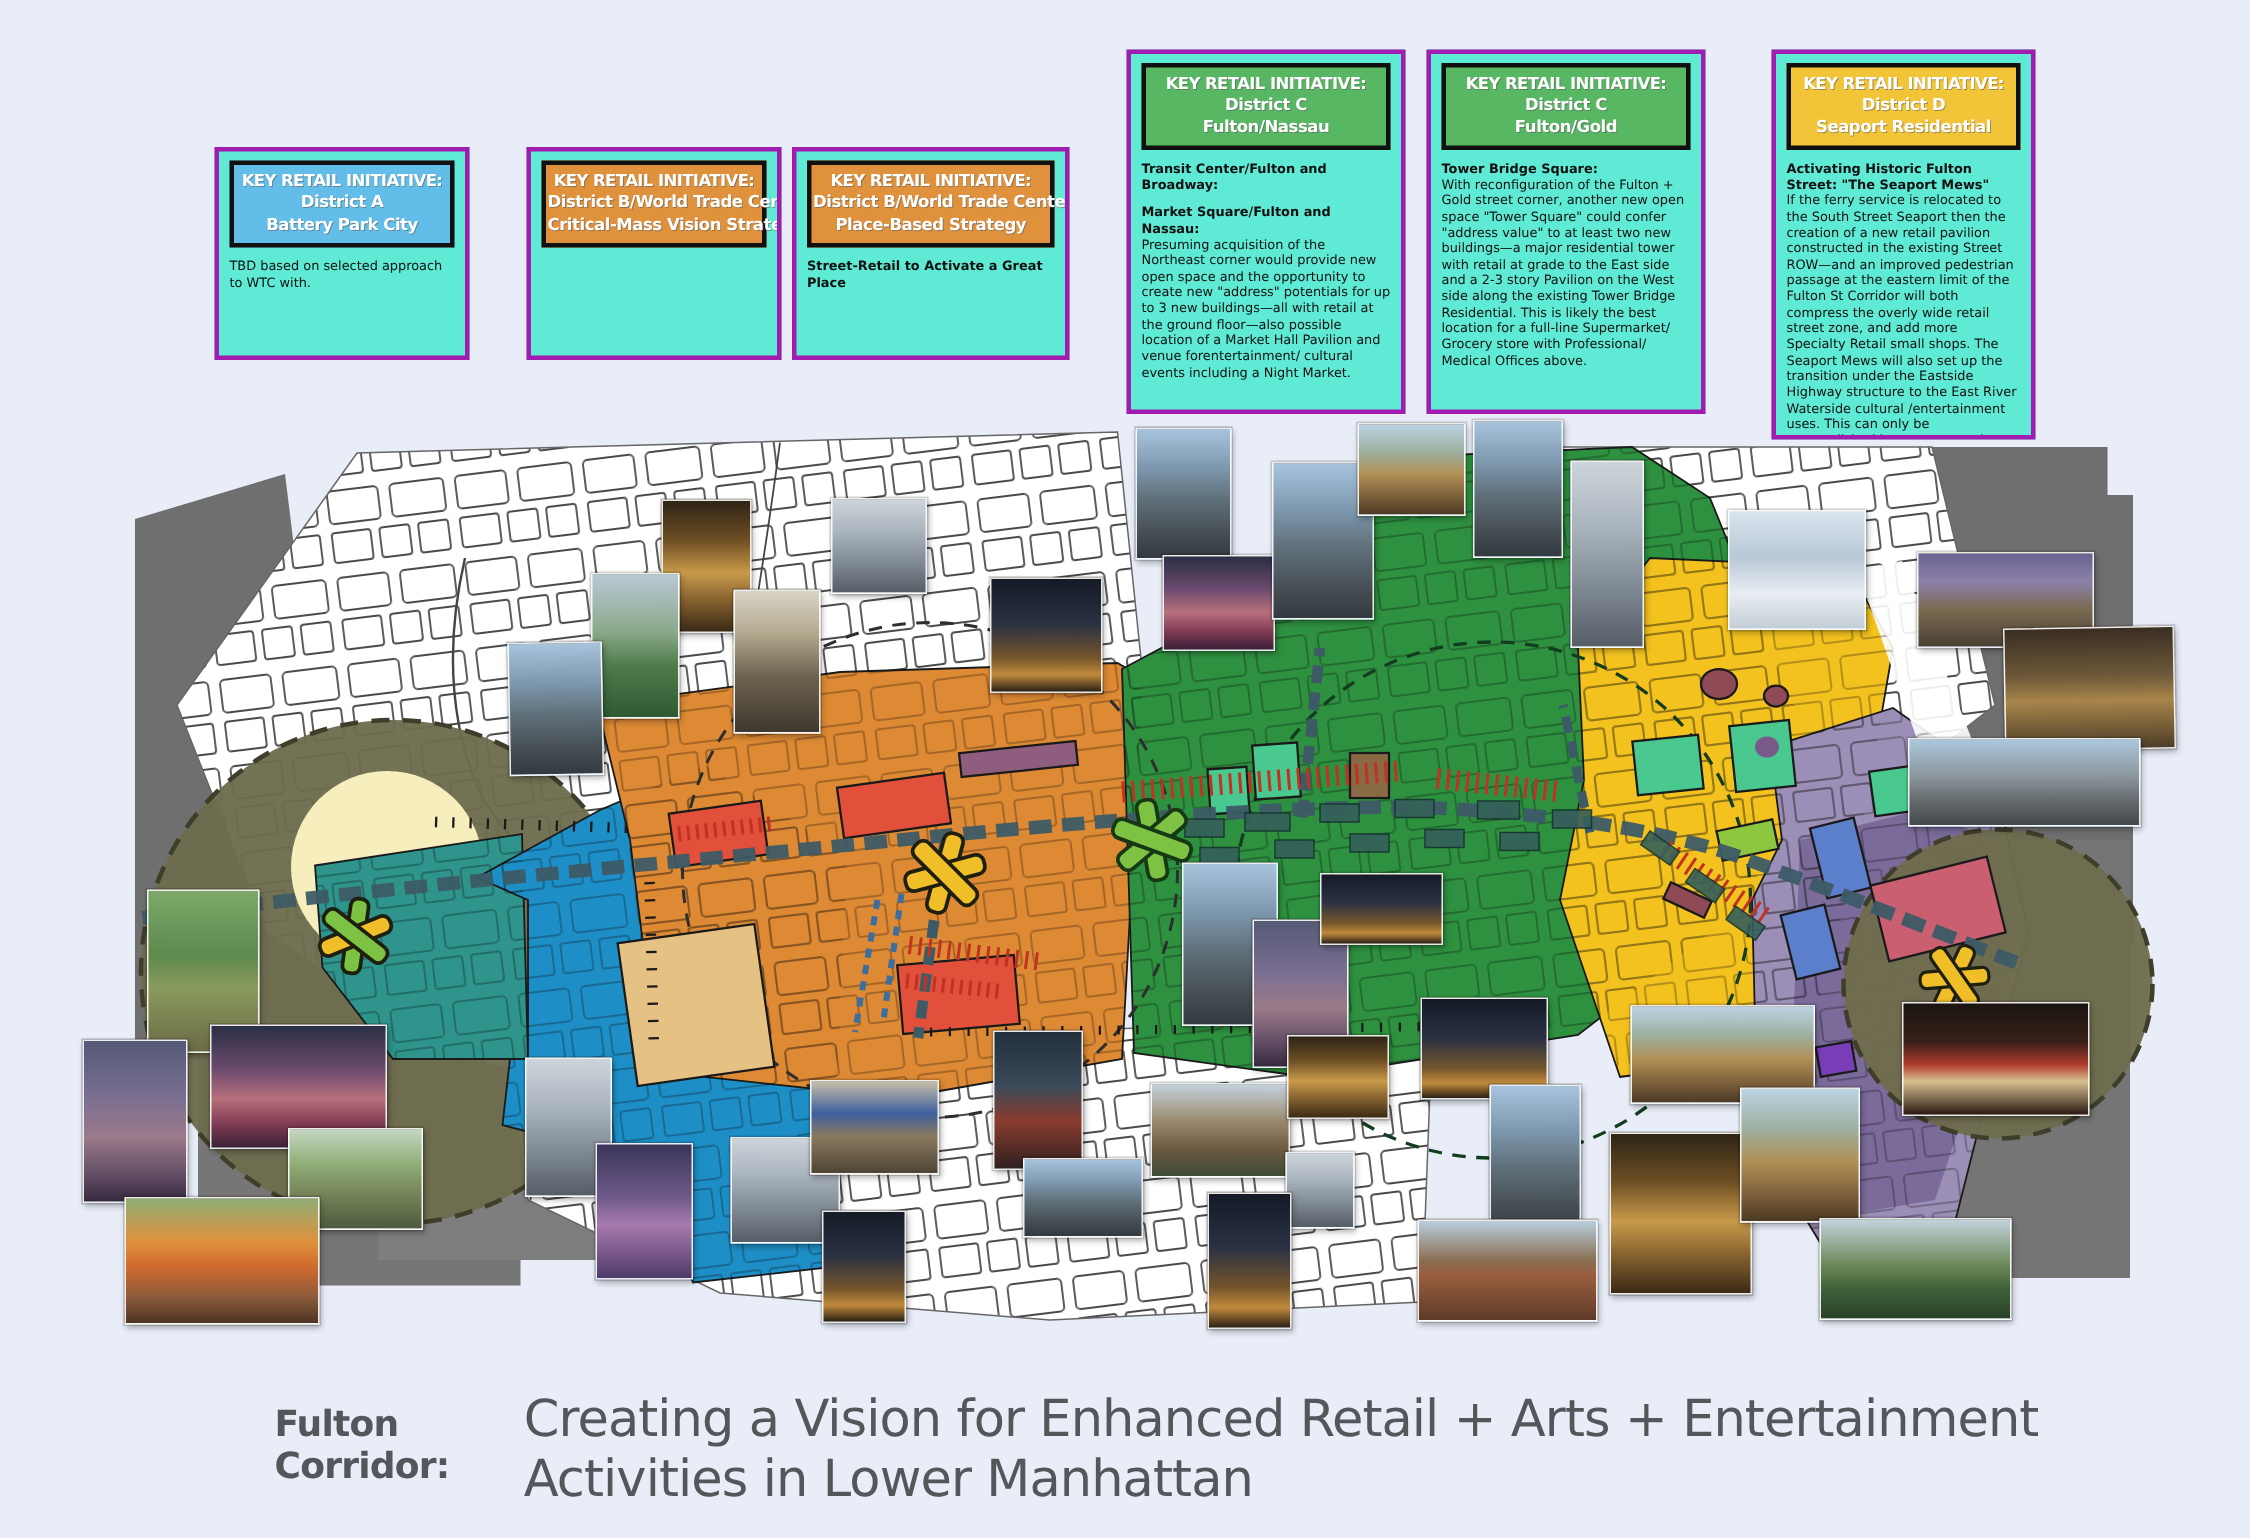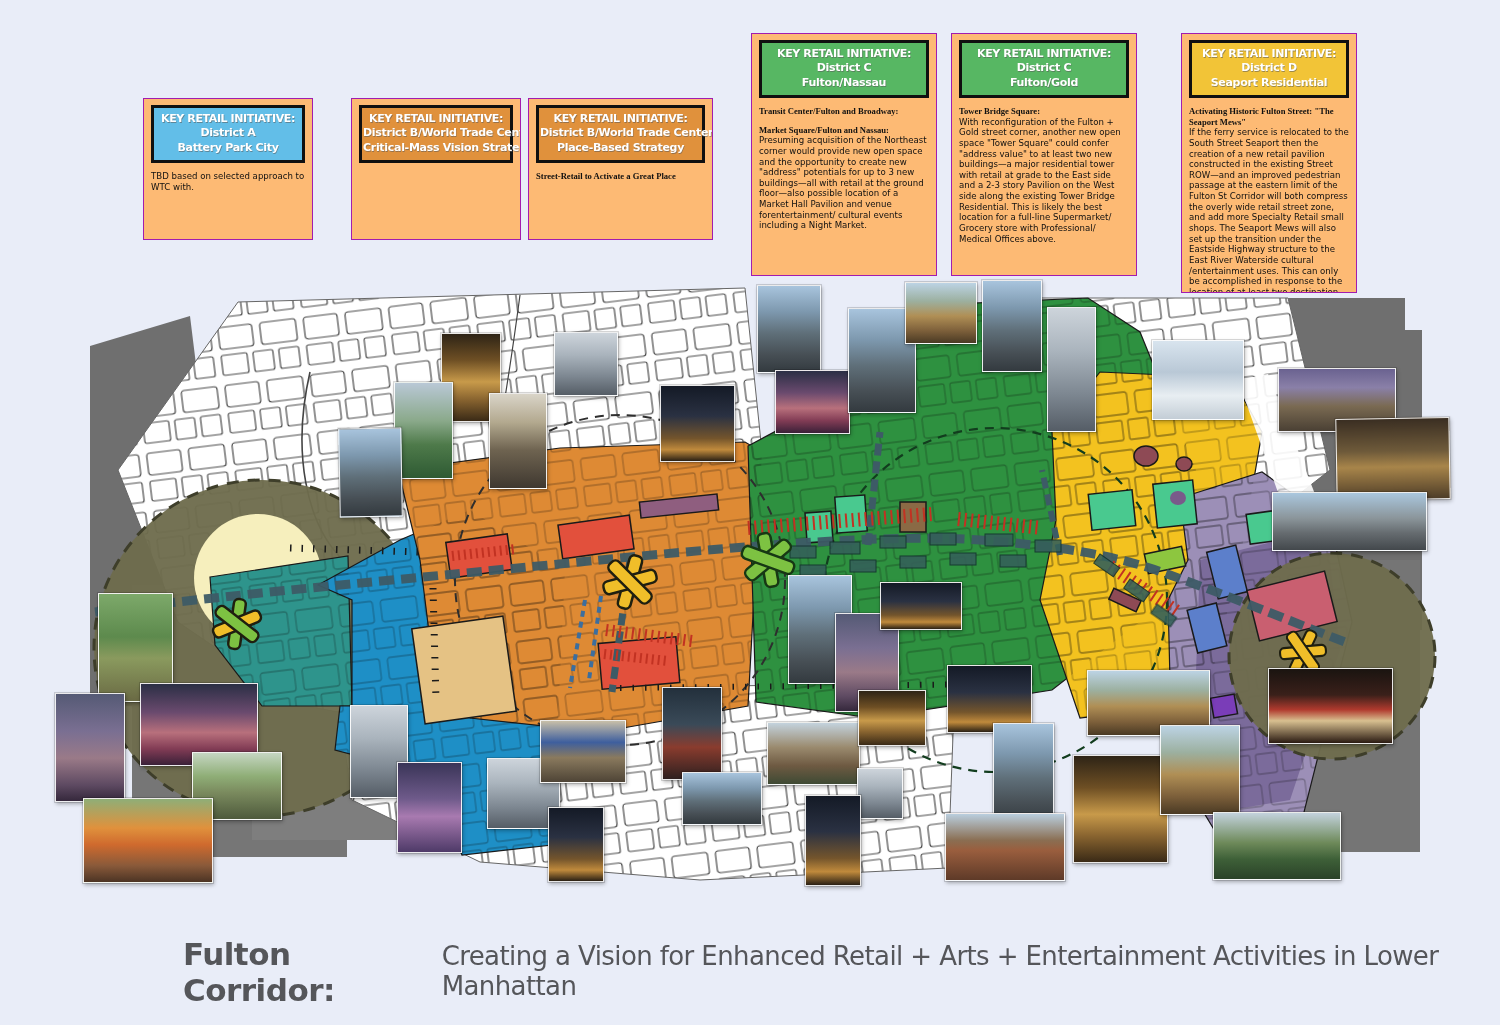--- a/index.html
+++ b/index.html
@@ -1,34 +1,34 @@
 <!DOCTYPE html>
 <html><head>
 <meta charset="utf-8">
 <style>
   html,body{margin:0;padding:0;}
   body{font-family:"DejaVu Sans", sans-serif;}
   .poster{position:relative;width:1500px;height:1025px;background:#E9EDF8;overflow:hidden;}
   .map-svg{position:absolute;left:0;top:0;}
   
-  .ibox{position:absolute;background:#fdba74;border:1px solid #a21caf;box-sizing:border-box;
+  .ibox{position:absolute;background:#5eead4;border:3px solid #a21caf;box-sizing:border-box;
         padding:6px 7px;z-index:30;overflow:hidden;}
   .ihead{border:3px solid #101010;color:#fff;text-align:center;font-weight:bold;
          padding:4px 1px 5px;line-height:1.3;white-space:nowrap;
          text-shadow:0.6px 0.8px 0 rgba(90,90,90,.55);}
   .ihead .h1{font-size:11px;letter-spacing:-0.4px;}
   .ihead .h2{font-size:11px;letter-spacing:-0.3px;}
   .ibody{margin-top:8px;font-size:8.6px;line-height:1.24;color:#101010;}
   .ibody p{margin:0 0 8px;}
-  .phead{font-weight:bold;display:block;font-family:Liberation Serif, serif;}
+  .phead{font-weight:bold;display:block;}
   
   .footer{position:absolute;left:183px;top:926px;display:flex;align-items:baseline;gap:8px;
           color:#55565A;z-index:30;}
-  .footer .t1{font-size:31px;font-weight:bold;letter-spacing:-0.5px;}
-  .footer .t2{font-size:26px;letter-spacing:-0.6px;margin-top:15px;}
+  .footer .t1{font-size:24px;font-weight:bold;letter-spacing:-0.5px;}
+  .footer .t2{font-size:34px;letter-spacing:-0.6px;}
   
   #photo-layer{position:absolute;left:0;top:0;width:100%;height:100%;z-index:20;pointer-events:none;}
   .photo{position:absolute;border:1px solid rgba(255,255,255,.9);
          box-shadow:0 0 0 1px rgba(0,0,0,.14), 1px 2px 4px rgba(0,0,0,.3);}
 </style>
 </head>
 <body>
 
 <div class="poster">
 

